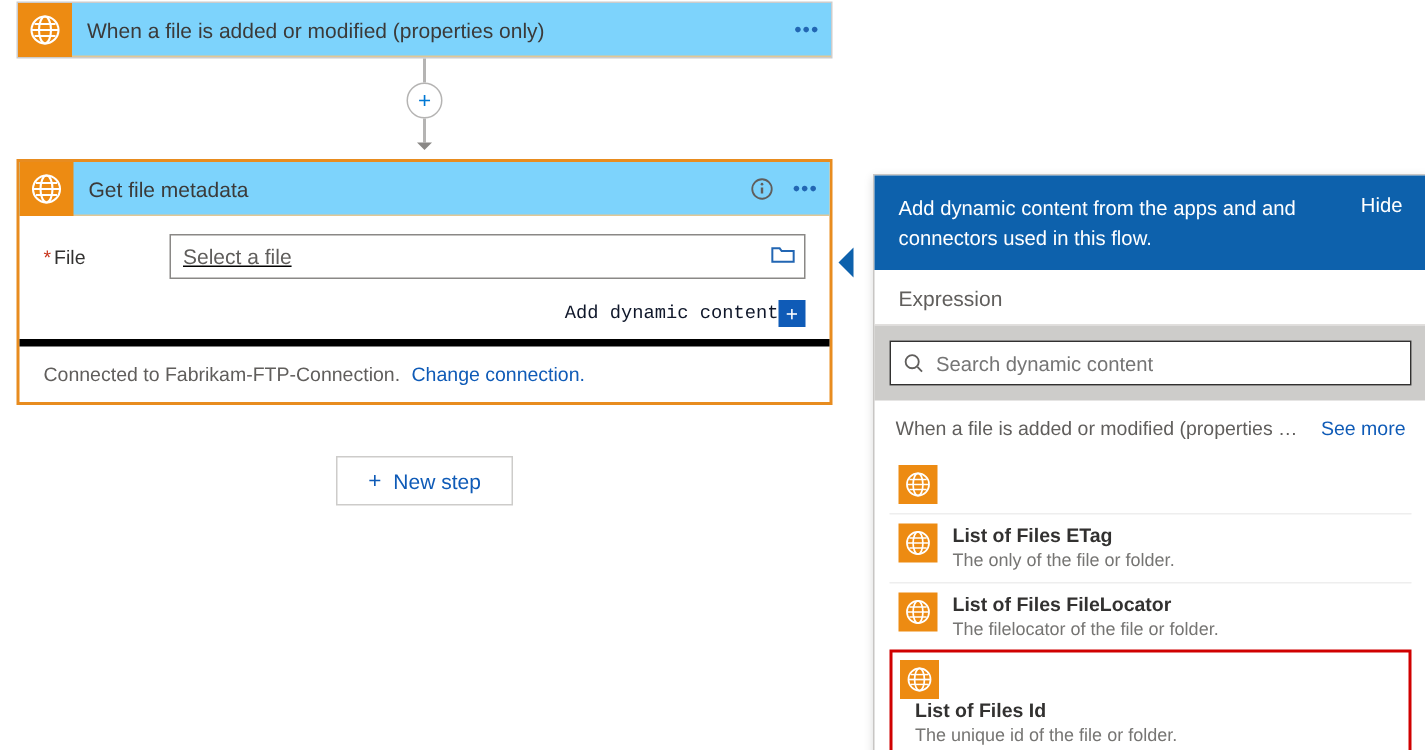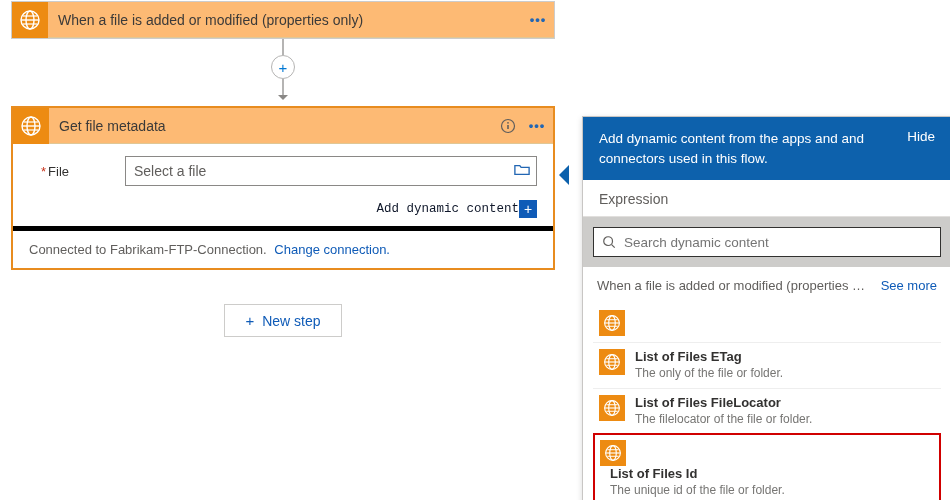--- a/index.html
+++ b/index.html
@@ -2,42 +2,42 @@
 <html><head>
 <meta charset="utf-8">
 <style>
   * { box-sizing: border-box; margin: 0; padding: 0; }
   body { font-family: "Segoe UI", -apple-system, sans-serif; font-size: 13px; background: #fff; width: 950px; height: 500px; position: relative; overflow: hidden; }
 
   
   .canvas { position: absolute; left: 0; top: 0; width: 562px; padding: 1px; }
 
   .card { background: #fff; border: 1px solid #ccc; width: 544px; }
-  .card-header { display: flex; align-items: center; height: 36px; background: #fdba74; border-bottom: 1px solid #e0c795; }
+  .card-header { display: flex; align-items: center; height: 36px; background: #7dd3fc; border-bottom: 1px solid #e0c795; }
   .card-icon { width: 36px; height: 36px; display: flex; align-items: center; justify-content: center; background: #ed8b12; }
   .card-icon svg { width: 22px; height: 22px; fill: #fff; }
   .card-title { flex: 1; padding-left: 10px; color: #3b3a39; font-size: 14px; }
   .card-info { width: 26px; height: 26px; display: flex; align-items: center; justify-content: center; color: #605e5c; }
   .card-info svg { width: 16px; height: 16px; stroke: #605e5c; fill: none; }
   .card-menu { width: 32px; display: flex; align-items: center; justify-content: center; color: #2266b3; letter-spacing: 1px; font-weight: bold; cursor: pointer; }
-  .card-body { padding: 12px 16px 6px 16px; margin-left: 12px; }
+  .card-body { padding: 12px 16px 6px 16px; }
 
   .trigger-card { margin: 0 0 0 10px; }
 
   .connector { display: flex; flex-direction: column; align-items: center; margin-left: 10px; width: 544px; }
   .line { width: 2px; height: 16px; background: #b5b4b3; }
   .plus-btn { width: 24px; height: 24px; border: 1px solid #b5b4b3; border-radius: 50%; background: #fff; display: flex; align-items: center; justify-content: center; color: #0078d4; font-size: 15px; line-height: 1; cursor: pointer; }
   .arrow { margin-top: -4px; }
   .arrow svg { width: 12px; height: 12px; fill: #8a8886; }
 
   .action-card { margin-left: 10px; border: 2px solid #e88c1f; }
   .param-row { display: flex; align-items: center; margin-bottom: 4px; }
   .param-label { width: 84px; font-size: 13px; color: #323130; }
   .param-label::before { content: "*"; color: #c8341b; margin-right: 2px; }
-  .file-input-wrap { flex: 1; display: flex; align-items: center; border: 1px solid #8a8886; height: 30px; padding: 0 6px 0 8px; background: #fff; }
+  .file-input-wrap { flex: 1; display: flex; align-items: center; border: 1px solid #8a8886; height: 30px; padding: 0 6px 0 8px; background: #fff; text-decoration: underline; }
   .file-input { flex: 1; border: none; outline: none; font-family: inherit; font-size: 14px; color: #323130; }
   .file-input::placeholder { color: #605e5c; }
   .folder-icon svg { width: 16px; height: 14px; fill: none; stroke: #2266b3; stroke-width: 1.5; }
 
   .add-dyn-row { display: flex; justify-content: flex-end; align-items: center; padding: 4px 16px 8px 0; font-size: 12.5px; }
   .add-dyn-link { color: #0f172a; cursor: pointer; margin-right: 0; font-family: Liberation Mono, monospace; }
   .add-dyn-btn { width: 18px; height: 18px; background: #0f5bb7; display: flex; align-items: center; justify-content: center; color: #fff; font-size: 14px; line-height: 1; cursor: pointer; }
 
   .card-footer-conn { border-top: 5px solid #000000; padding: 11px 16px; font-size: 13px; color: #605e5c; }
   .card-footer-conn a { color: #0f5bb7; text-decoration: none; margin-left: 4px; cursor: pointer; }

